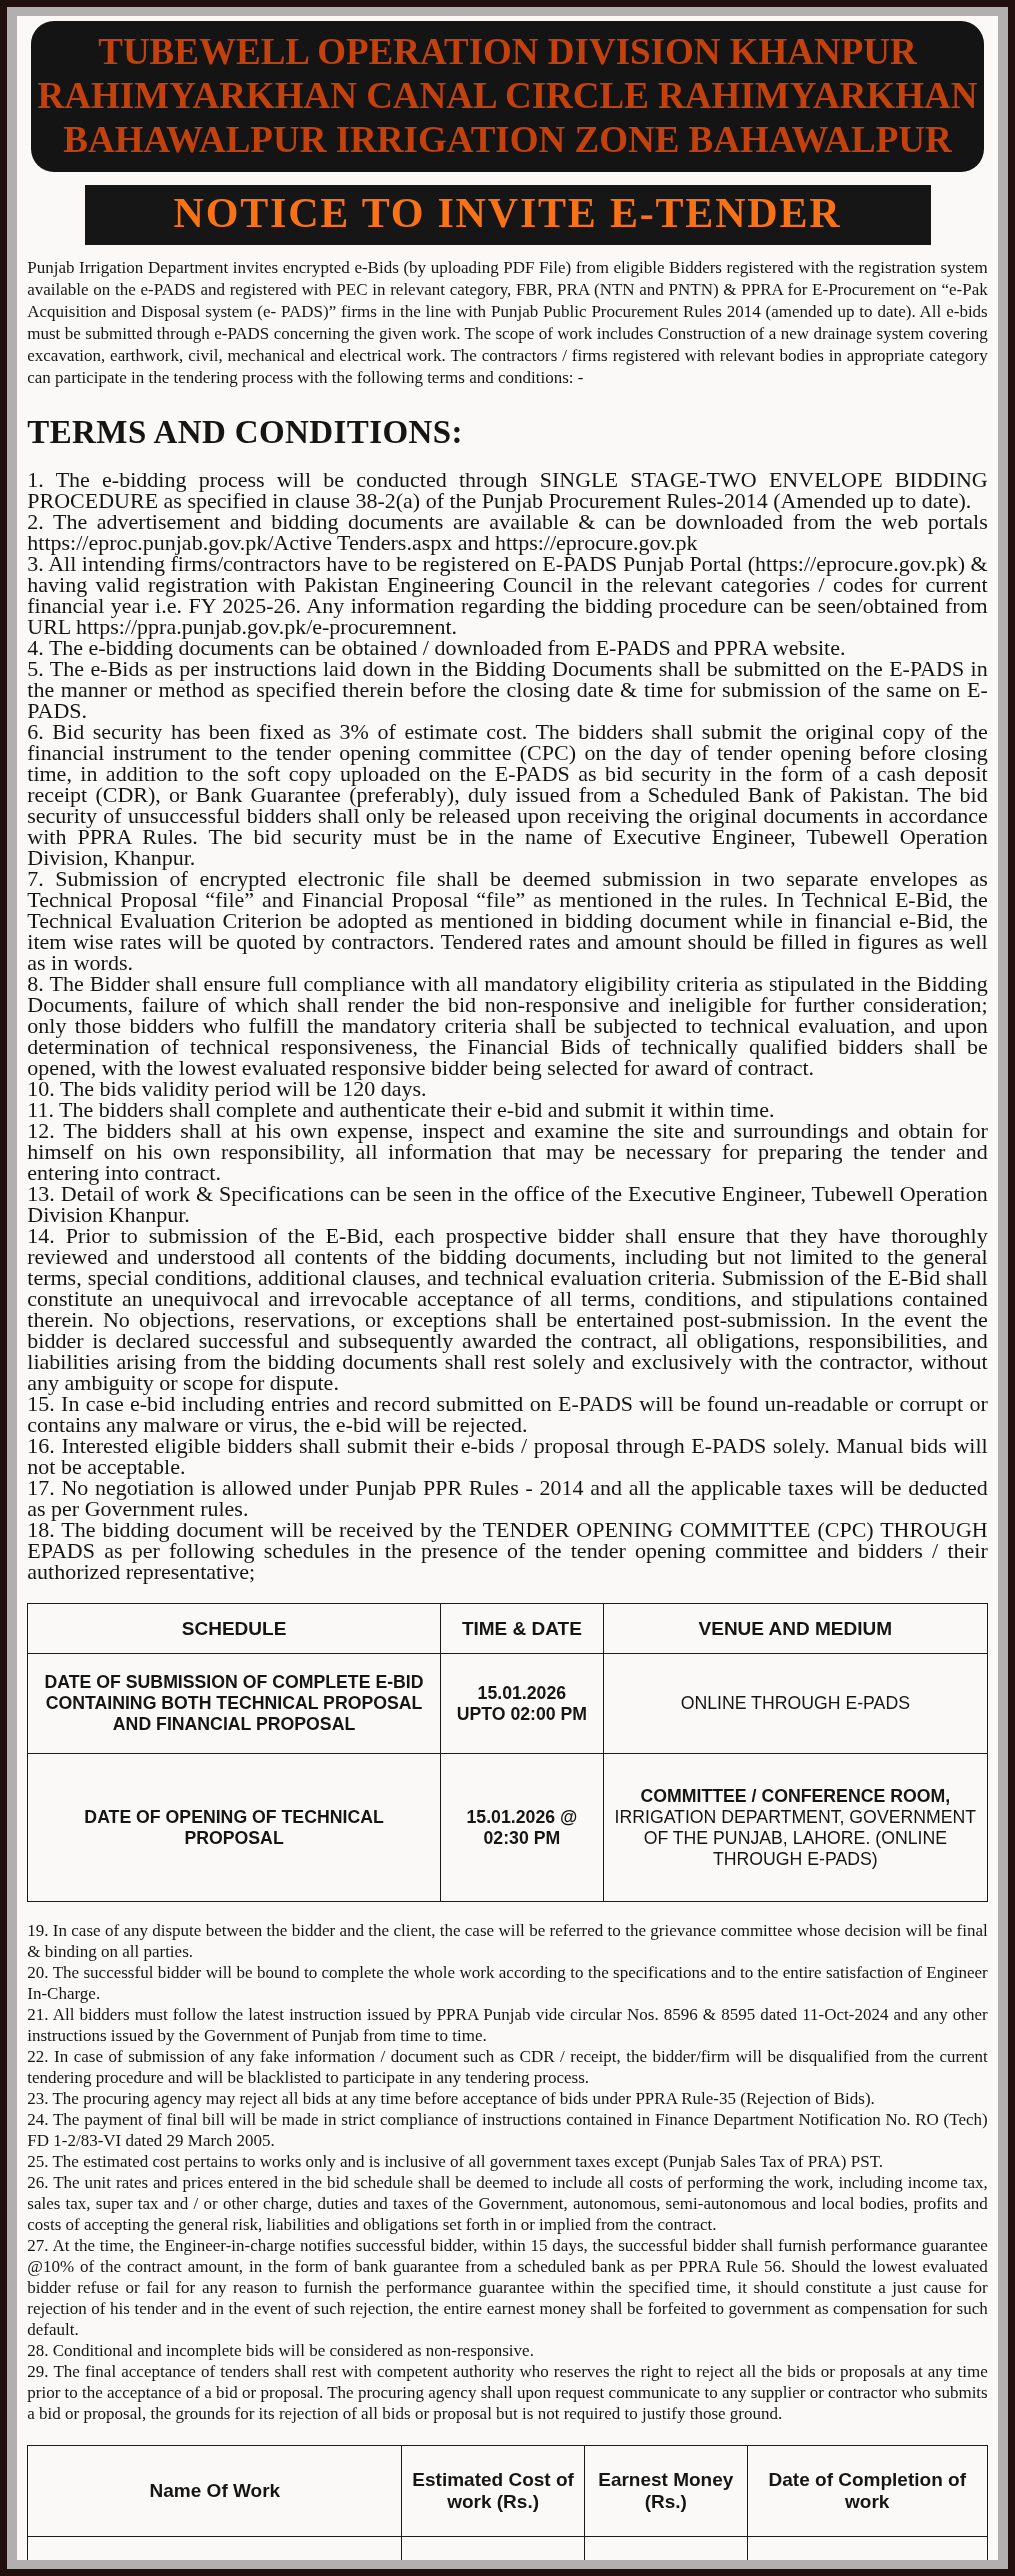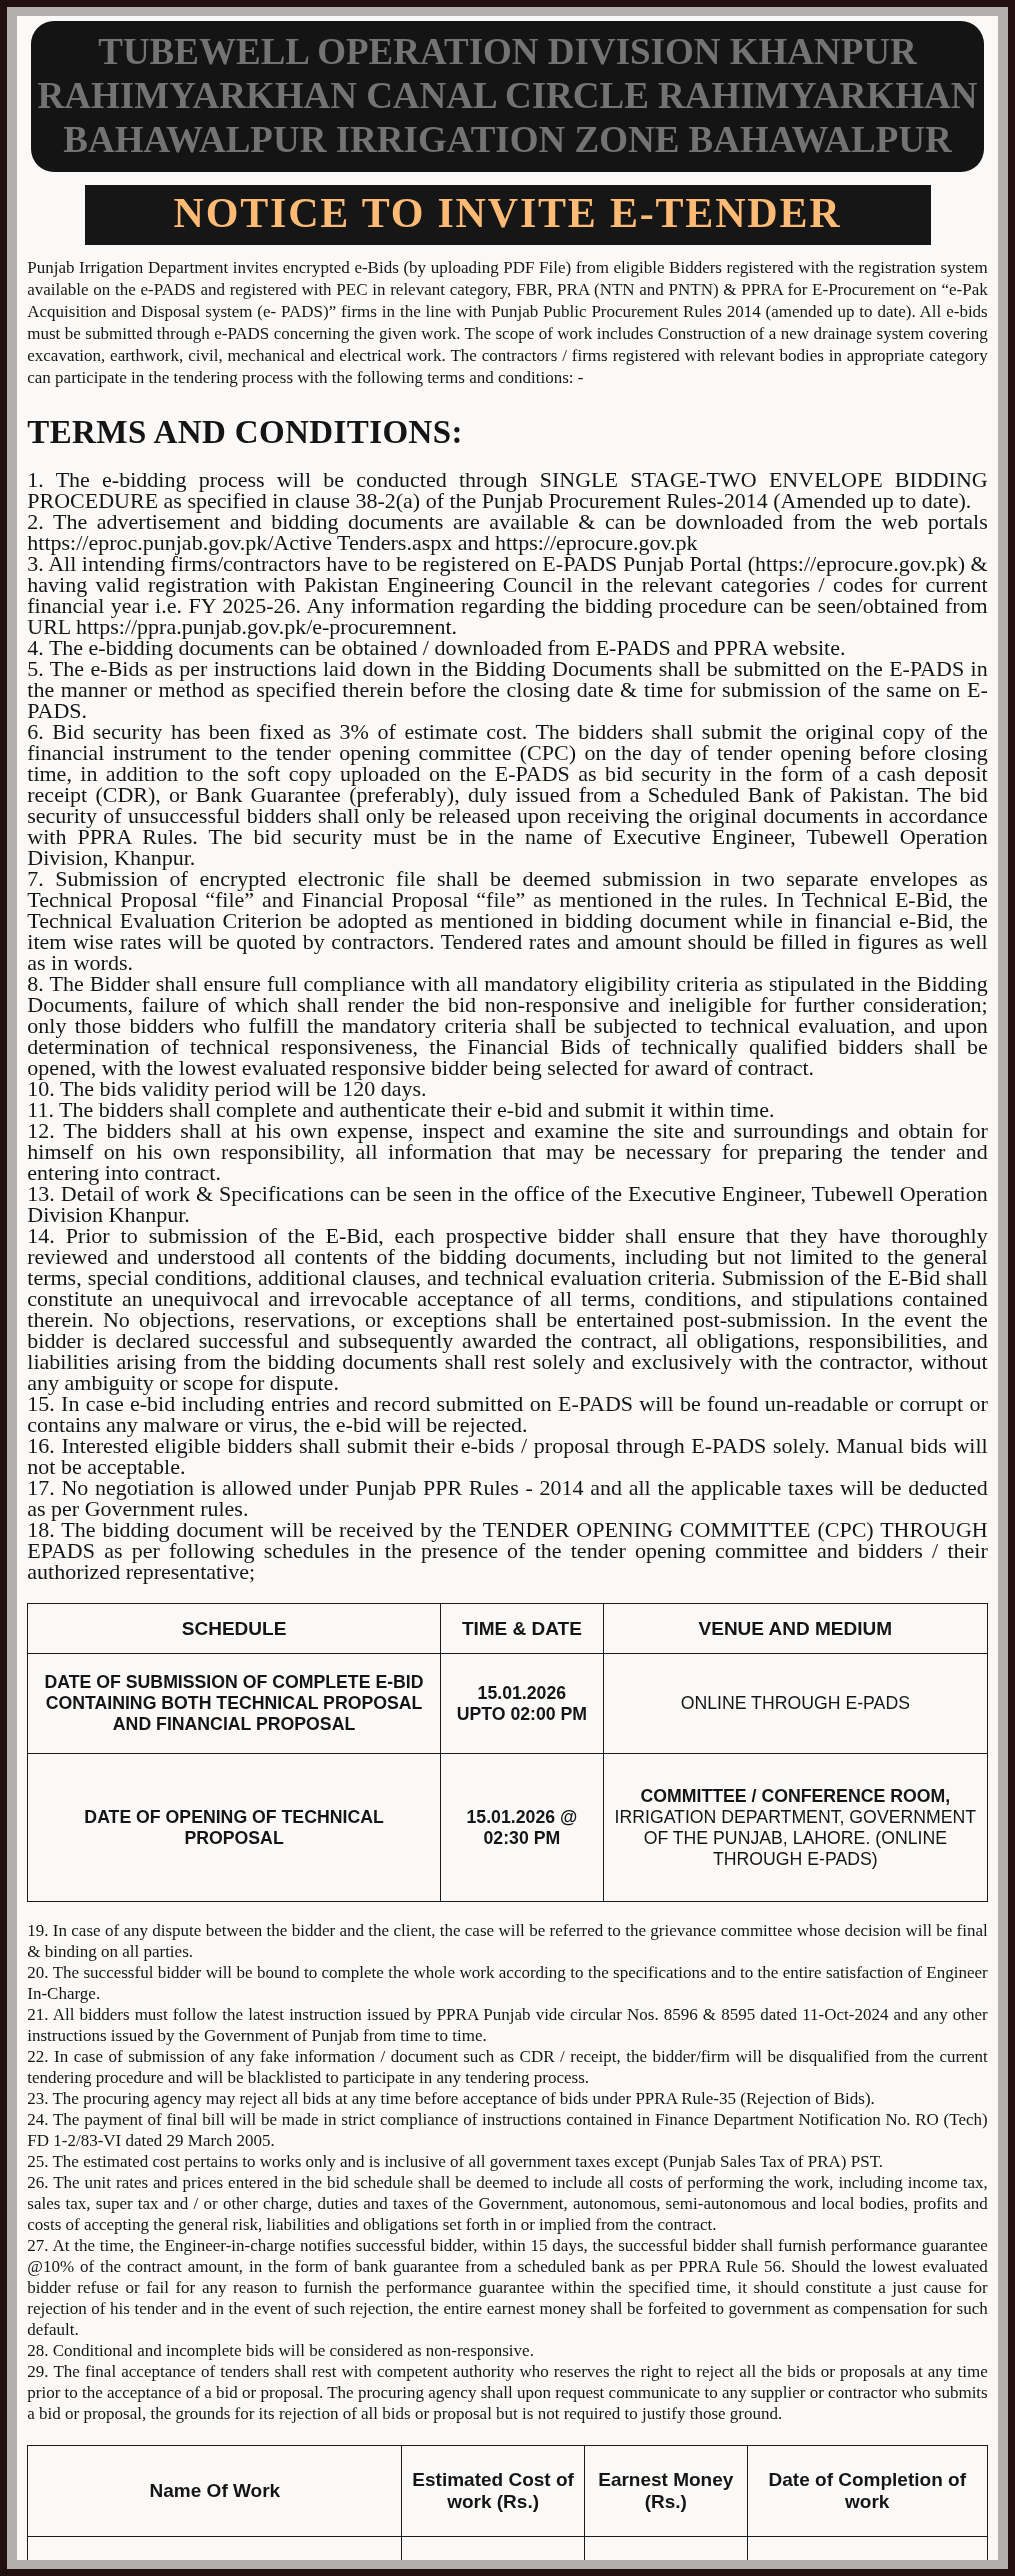--- a/index.html
+++ b/index.html
@@ -14,29 +14,29 @@
   }
   .content{
     width:100%;height:100%;box-sizing:border-box;
     background:#faf9f7;padding:3.5px 10.6px 0 10.6px;overflow:hidden;
   }
   .header-box{
     background:#141414;border-radius:23px;margin:1.8px 3.5px 0 3.5px;
     padding:8.8px 5.3px 10.6px 5.3px;text-align:center;
   }
   .header-box .hline{
-    color:#737373;font-weight:bold;font-size:37px;line-height:44px;
+    color:#c2410c;font-weight:bold;font-size:37px;line-height:44px;
     letter-spacing:0px;white-space:nowrap;
   }
   .notice-box{
     background:#161616;width:846px;margin:12.4px auto 0 auto;
     text-align:center;padding:5.3px 0 8.8px 0;
   }
   .notice-box .ntitle{
-    color:#fdba74;font-weight:bold;font-size:42px;letter-spacing:1.8px;
+    color:#f97316;font-weight:bold;font-size:42px;letter-spacing:1.8px;
     line-height:46px;
     text-align:right;
   }
   .intro{
     margin:12.4px 0 0 0;font-size:17px;line-height:22px;text-align:justify;
   }
   .terms-heading{
     margin:25px 0 0 0;font-size:33px;font-weight:bold;letter-spacing:0.4px;
     font-family:"Liberation Serif", serif;
   }

